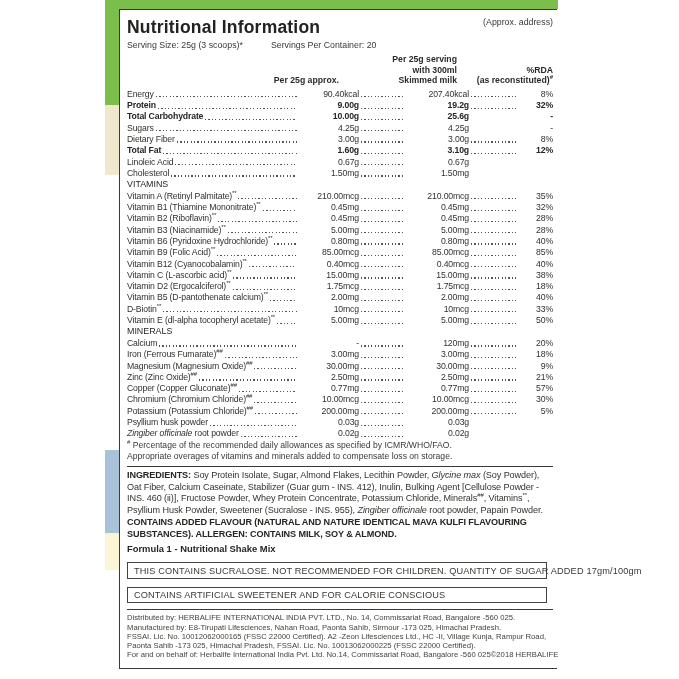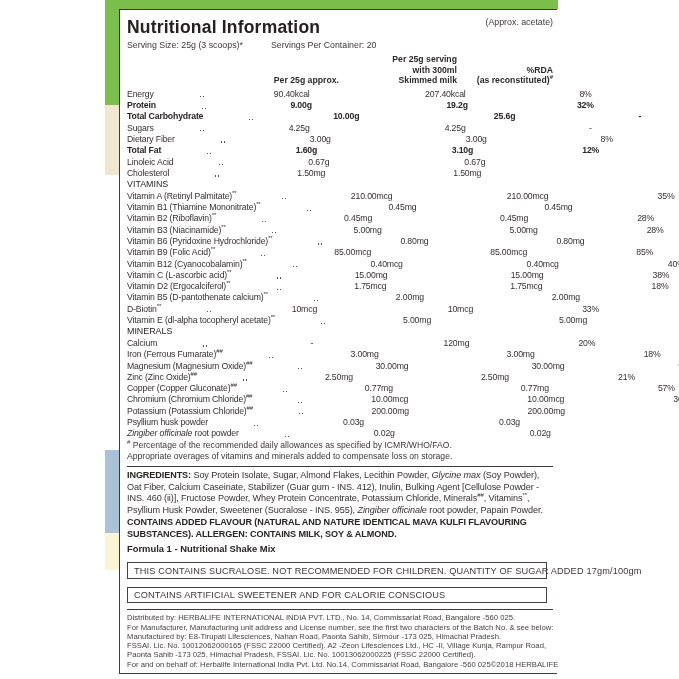--- a/index.html
+++ b/index.html
@@ -29,21 +29,21 @@
   
   .chead{display:flex;align-items:flex-end;font-size:8.7px;font-weight:bold;line-height:10.6px;margin-top:4px;color:#2b2a28;}
   .chead .sp{flex:1 1 auto;}
   .chead .hc{text-align:right;white-space:nowrap;}
   .hc1{width:141px;}
   .hc2{width:118px;}
   .hc3{width:96px;}
   sup{font-size:6px;line-height:0;}
   
   .ntable{margin-top:3px;}
-  .trow{display:flex;align-items:flex-end;line-height:11.3px;font-size:8.7px;letter-spacing:-.15px;color:#33312e;gap:44px;}
+  .trow{display:flex;align-items:flex-end;line-height:11.3px;font-size:8.7px;letter-spacing:-.15px;color:#33312e;}
   .trow.b{font-weight:bold;color:#262522;}
   .nm{white-space:nowrap;flex:0 0 auto;}
   .ldr{
     align-self:flex-end;height:1.2px;margin:0 2px 2.6px 2px;
     background-image:repeating-linear-gradient(90deg,#55524e 0 1.2px,transparent 1.2px 3.4px);
   }
   .l1{flex:1 1 auto;min-width:4px;}
   .l2{flex:0 1 42px;width:42px;}
   .l3{flex:0 1 46px;width:46px;}
   .hideldr{visibility:hidden;}
@@ -77,21 +77,21 @@
     <div class="seg seg-cream"></div>
     <div class="seg seg-gap"></div>
     <div class="seg seg-blue"></div>
     <div class="seg seg-yellow"></div>
   </div>
 
   <div class="content">
 
     <div class="title-row">
       <span class="title">Nutritional Information</span>
-      <span class="approx">(Approx. acetate)</span>
+      <span class="approx">(Approx. address)</span>
     </div>
 
     <div class="serving-row">
       <span>Serving Size: 25g (3 scoops)*</span>
       <span>Servings Per Container: 20</span>
     </div>
 
     <div class="chead">
       <span class="sp"></span>
       <span class="hc hc1">Per 25g approx.</span>
@@ -378,21 +378,20 @@
 
     <div id="wboxes">
         <div class="wbox">THIS CONTAINS SUCRALOSE. NOT RECOMMENDED FOR CHILDREN. QUANTITY OF SUGAR ADDED 17gm/100gm</div>
         <div class="wbox">CONTAINS ARTIFICIAL SWEETENER AND FOR CALORIE CONSCIOUS</div>
       </div>
 
     <div class="rule" style="margin-top:6px;"></div>
 
     <div class="footer" id="footer">
         <div class="fline">Distributed by: HERBALIFE INTERNATIONAL INDIA PVT. LTD., No. 14, Commissariat Road, Bangalore -560 025.</div>
-        <div class="fline">For Manufacturer, Manufacturing unit address and License number, see the first two characters of the Batch No. &amp; see below:</div>
         <div class="fline">Manufactured by: E8-Tirupati Lifesciences, Nahan Road, Paonta Sahib, Sirmour -173 025, Himachal Pradesh.</div>
         <div class="fline">FSSAI. Lic. No. 10012062000165 (FSSC 22000 Certified). A2 -Zeon Lifesciences Ltd., HC -II, Village Kunja, Rampur Road,</div>
         <div class="fline">Paonta Sahib -173 025, Himachal Pradesh, FSSAI. Lic. No. 10013062000225 (FSSC 22000 Certified).</div>
         <div class="fline flast">
           <span>For and on behalf of: Herbalife International India Pvt. Ltd. No.14, Commissariat Road, Bangalore -560 025</span>
           <span>©2018 HERBALIFE</span>
         </div>
       </div>
 
   </div>

